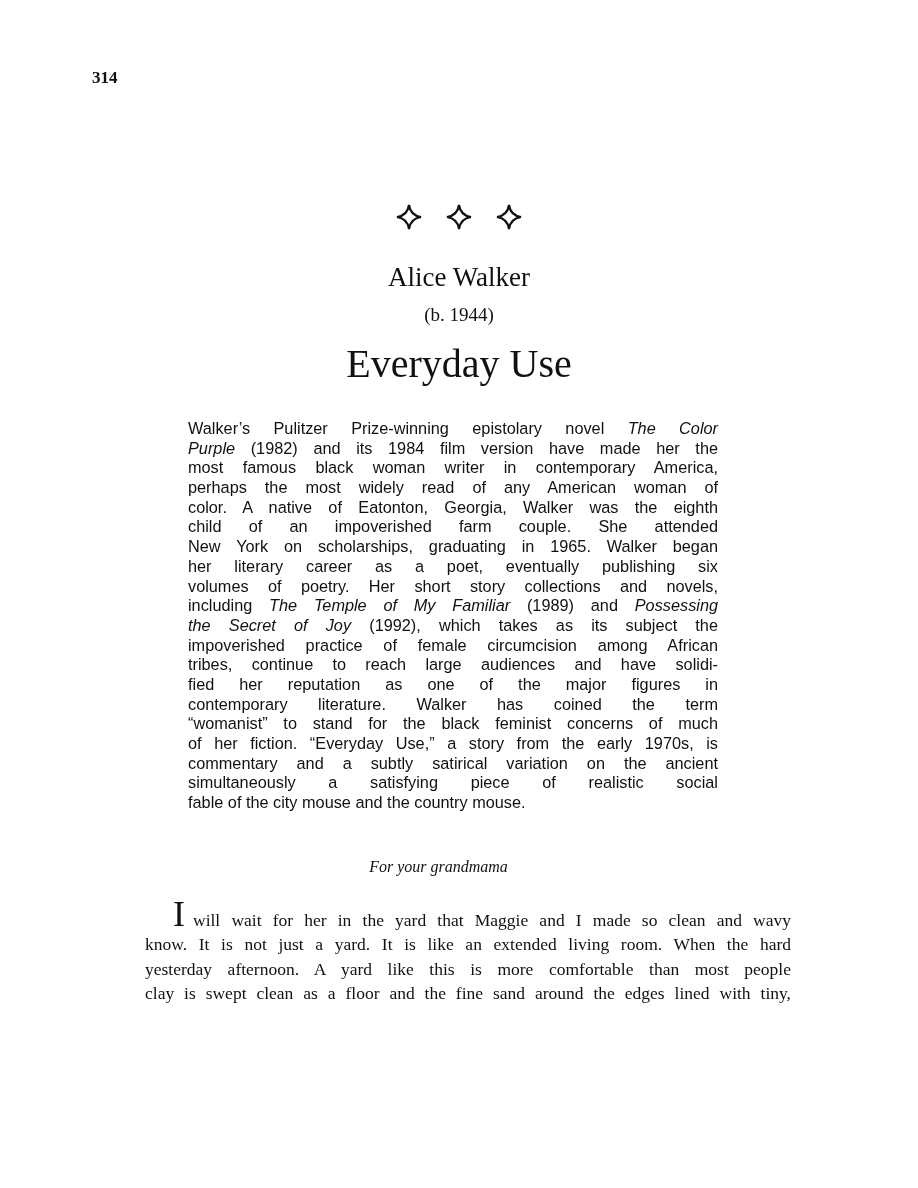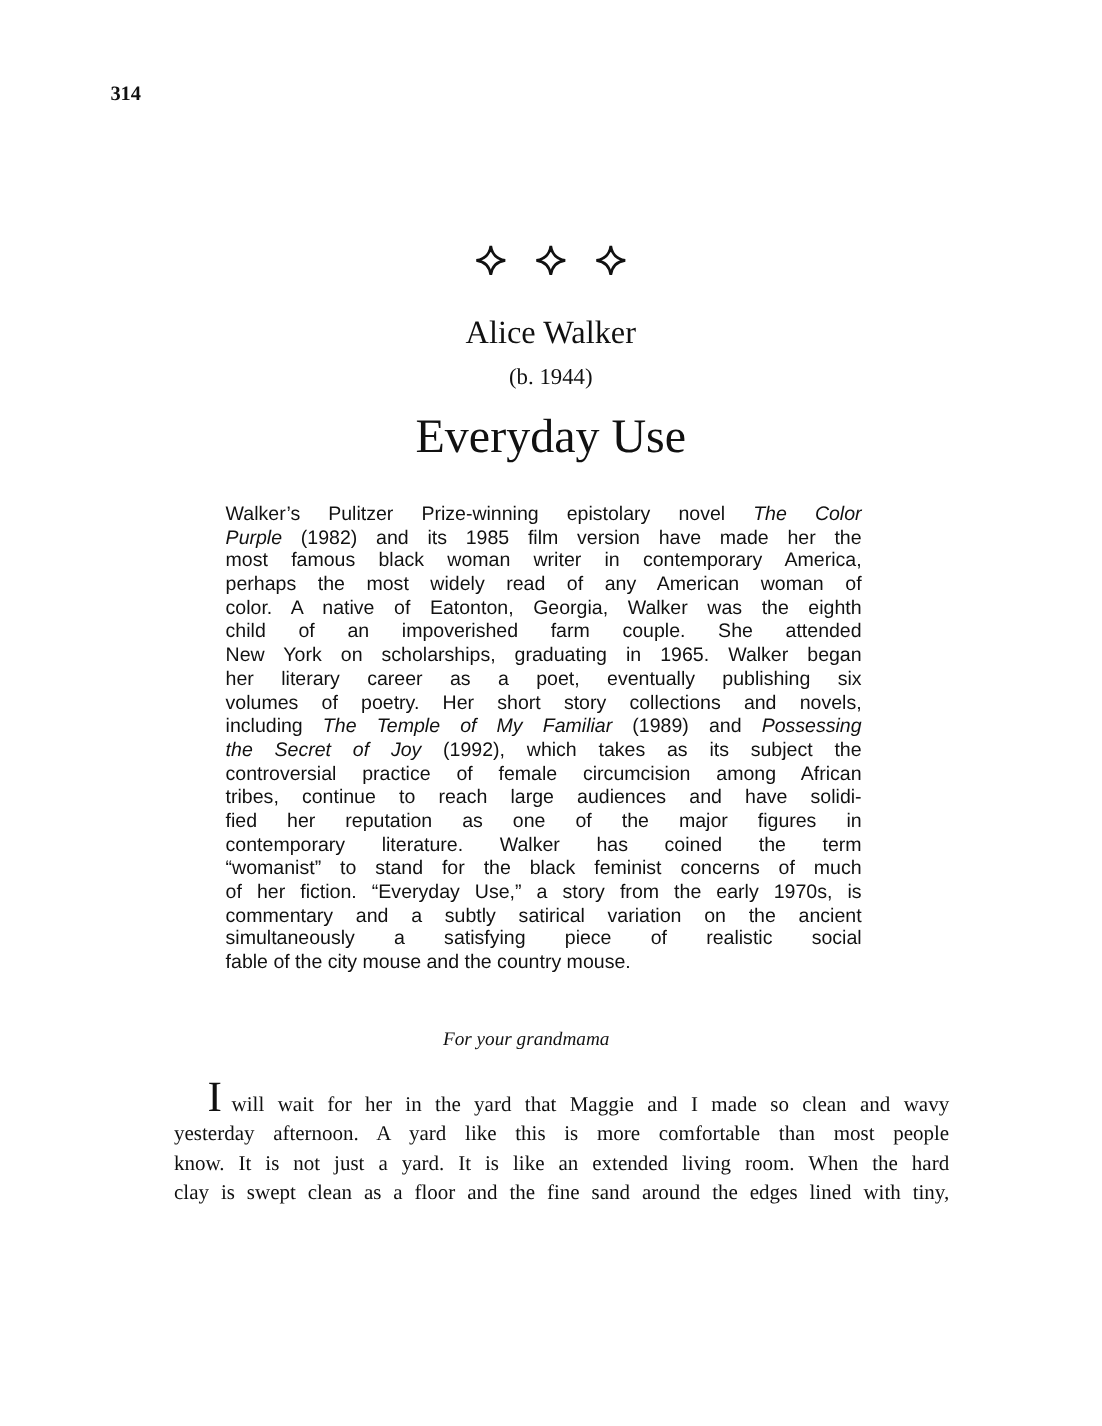--- a/index.html
+++ b/index.html
@@ -35,41 +35,41 @@
       <path d="M13 1 Q14.5 11.5 25 13 Q14.5 14.5 13 25 Q11.5 14.5 1 13 Q11.5 11.5 13 1 Z" fill="none" stroke="#111" stroke-width="2.2"></path>
     </svg>
 </div>
 
 <div class="author">Alice Walker</div>
 <div class="dates">(b. 1944)</div>
 <div class="title">Everyday Use</div>
 
 <div class="intro">
   <span class="l"><span>Walker’s Pulitzer Prize-winning epistolary novel </span><i>The Color</i></span>
-  <span class="l"><i>Purple</i><span> (1982) and its 1985 film version have made her the</span></span>
+  <span class="l"><i>Purple</i><span> (1982) and its 1984 film version have made her the</span></span>
   <span class="l">most famous black woman writer in contemporary America,</span>
   <span class="l">perhaps the most widely read of any American woman of</span>
   <span class="l">color. A native of Eatonton, Georgia, Walker was the eighth</span>
   <span class="l">child of an impoverished farm couple. She attended</span>
   <span class="l">New York on scholarships, graduating in 1965. Walker began</span>
   <span class="l">her literary career as a poet, eventually publishing six</span>
   <span class="l">volumes of poetry. Her short story collections and novels,</span>
   <span class="l"><span>including </span><i>The Temple of My Familiar</i><span> (1989) and </span><i>Possessing</i></span>
   <span class="l"><i>the Secret of Joy</i><span> (1992), which takes as its subject the</span></span>
-  <span class="l">controversial practice of female circumcision among African</span>
+  <span class="l">impoverished practice of female circumcision among African</span>
   <span class="l">tribes, continue to reach large audiences and have solidi-</span>
   <span class="l">fied her reputation as one of the major figures in</span>
   <span class="l">contemporary literature. Walker has coined the term</span>
   <span class="l">“womanist” to stand for the black feminist concerns of much</span>
   <span class="l">of her fiction. “Everyday Use,” a story from the early 1970s, is</span>
   <span class="l">commentary and a subtly satirical variation on the ancient</span>
   <span class="l">simultaneously a satisfying piece of realistic social</span>
   <span class="l last">fable of the city mouse and the country mouse.</span>
 </div>
 
 <div class="dedication">For your grandmama</div>
 
 <div class="body-text">
   <span class="l"><span class="dropcap">I</span><span>will wait for her in the yard that Maggie and I made so clean and wavy</span></span>
+  <span class="l">know. It is not just a yard. It is like an extended living room. When the hard</span>
   <span class="l">yesterday afternoon. A yard like this is more comfortable than most people</span>
-  <span class="l">know. It is not just a yard. It is like an extended living room. When the hard</span>
   <span class="l">clay is swept clean as a floor and the fine sand around the edges lined with tiny,</span>
 </div>
 
 </body></html>

